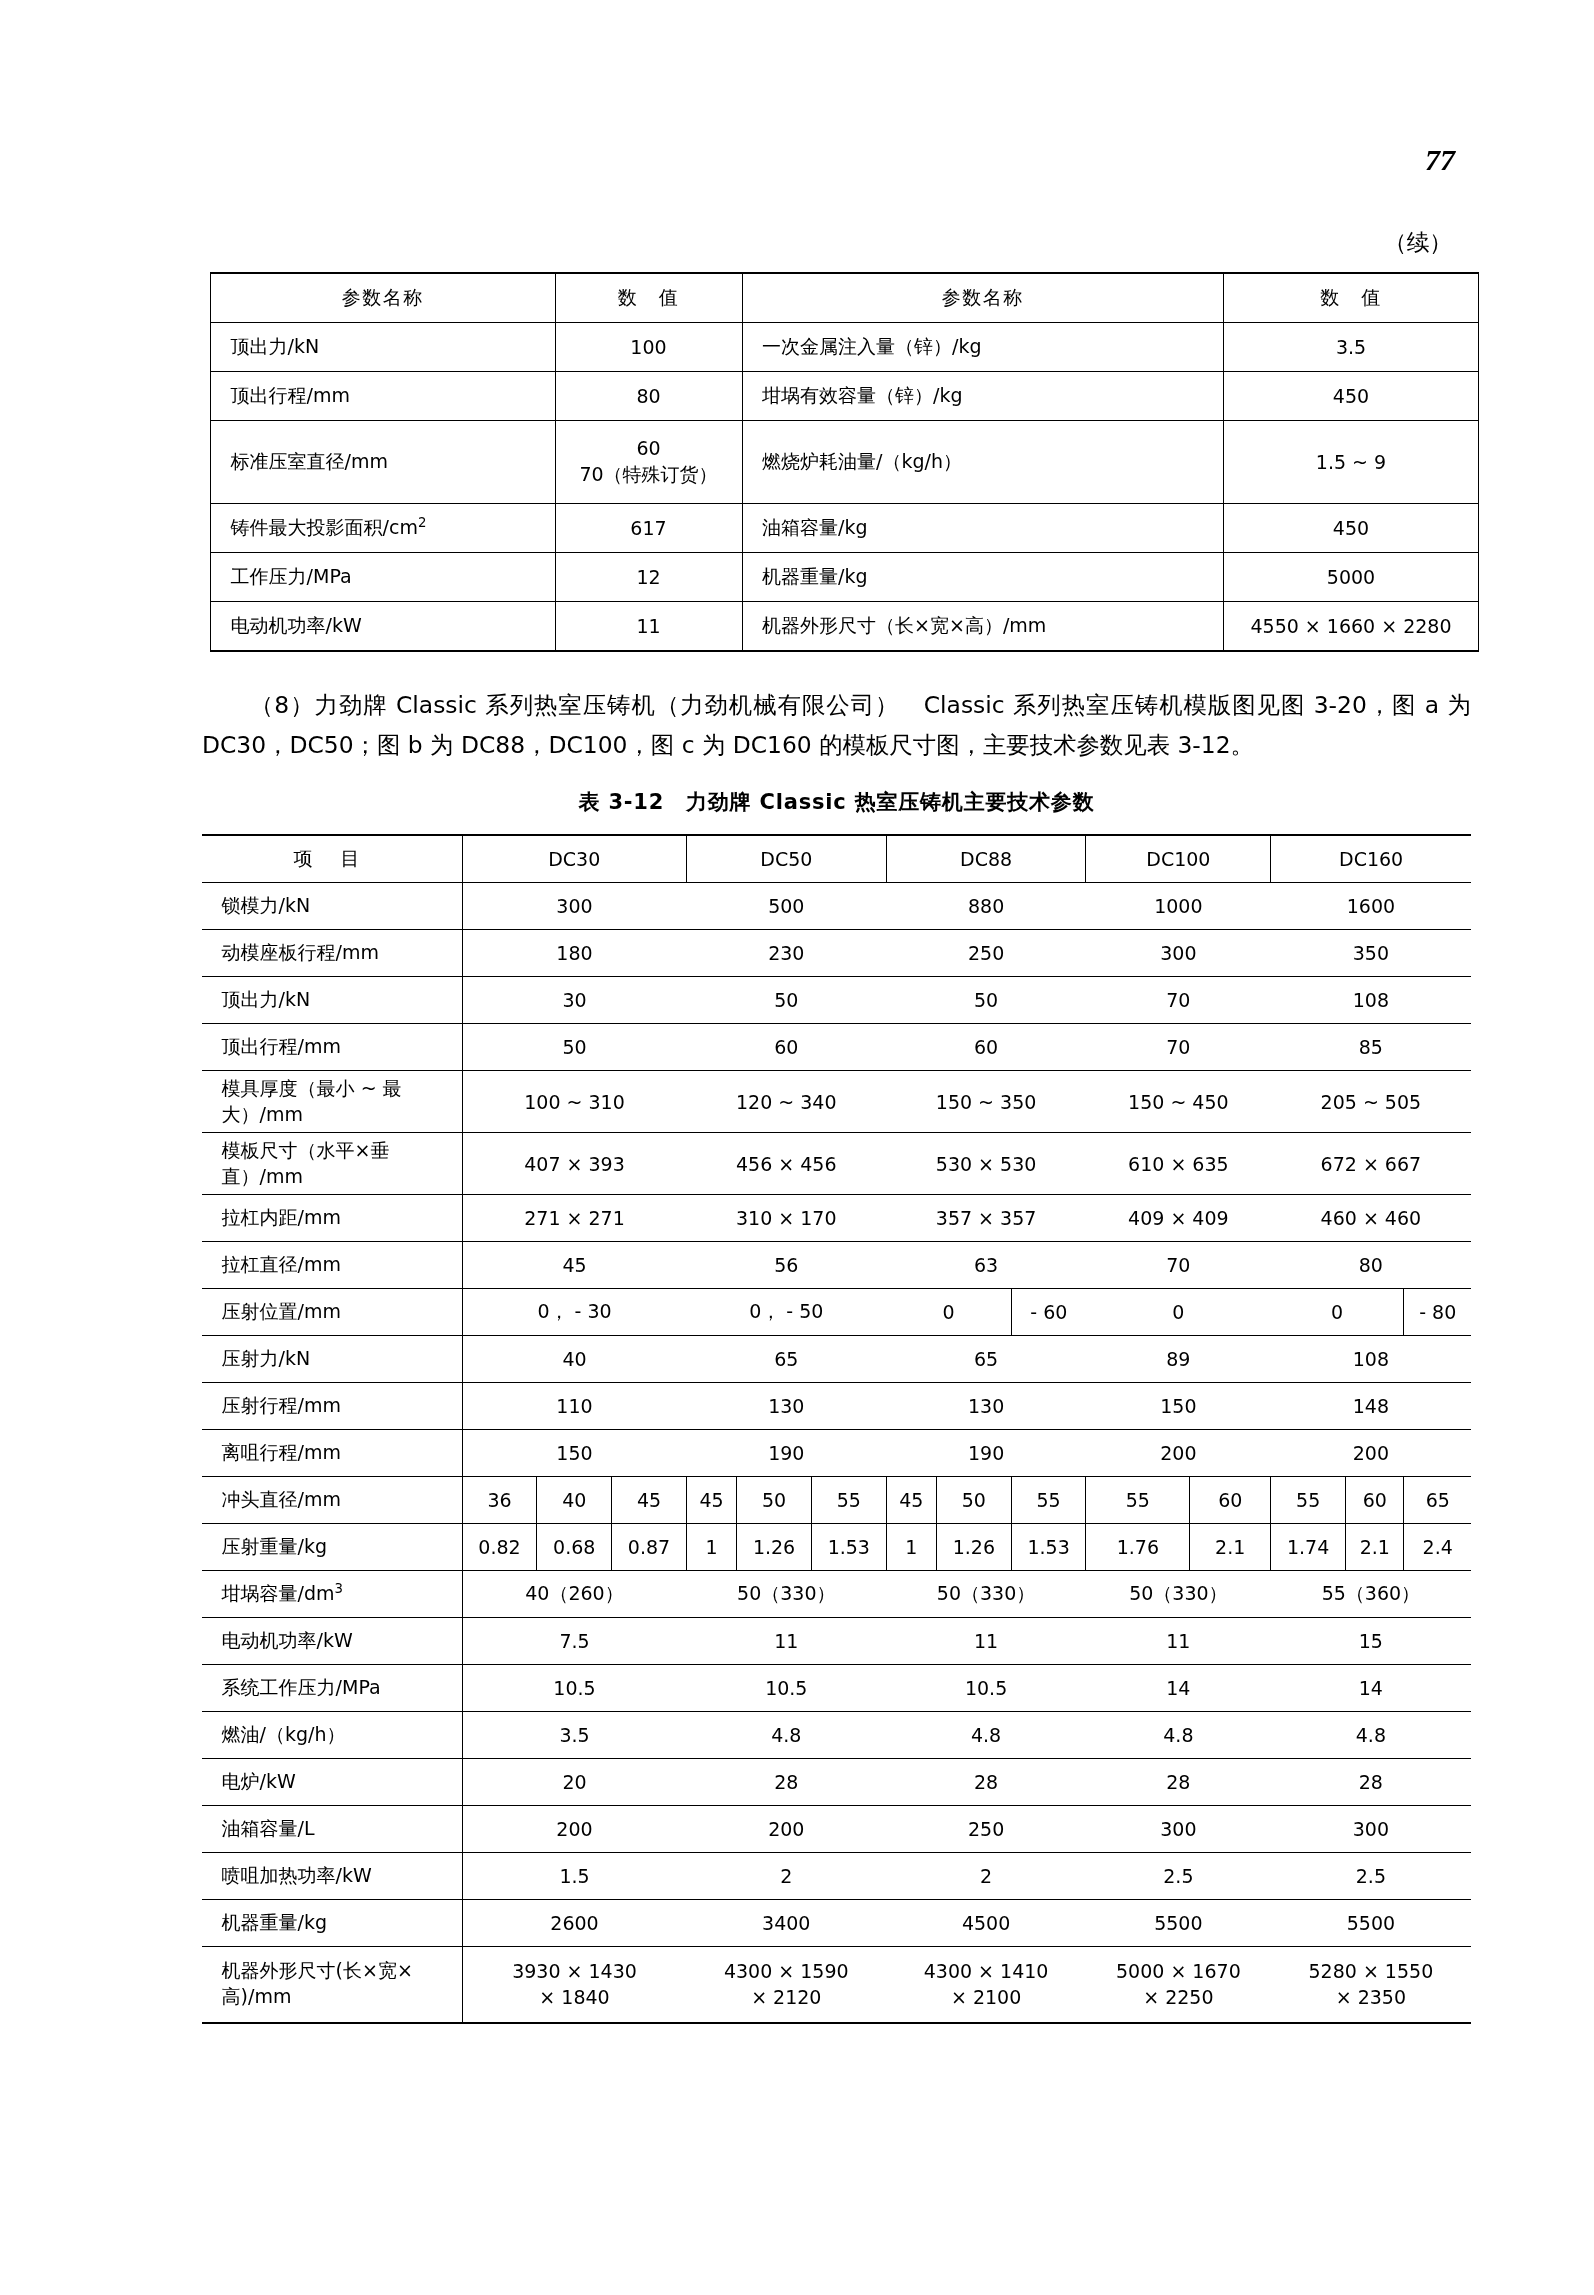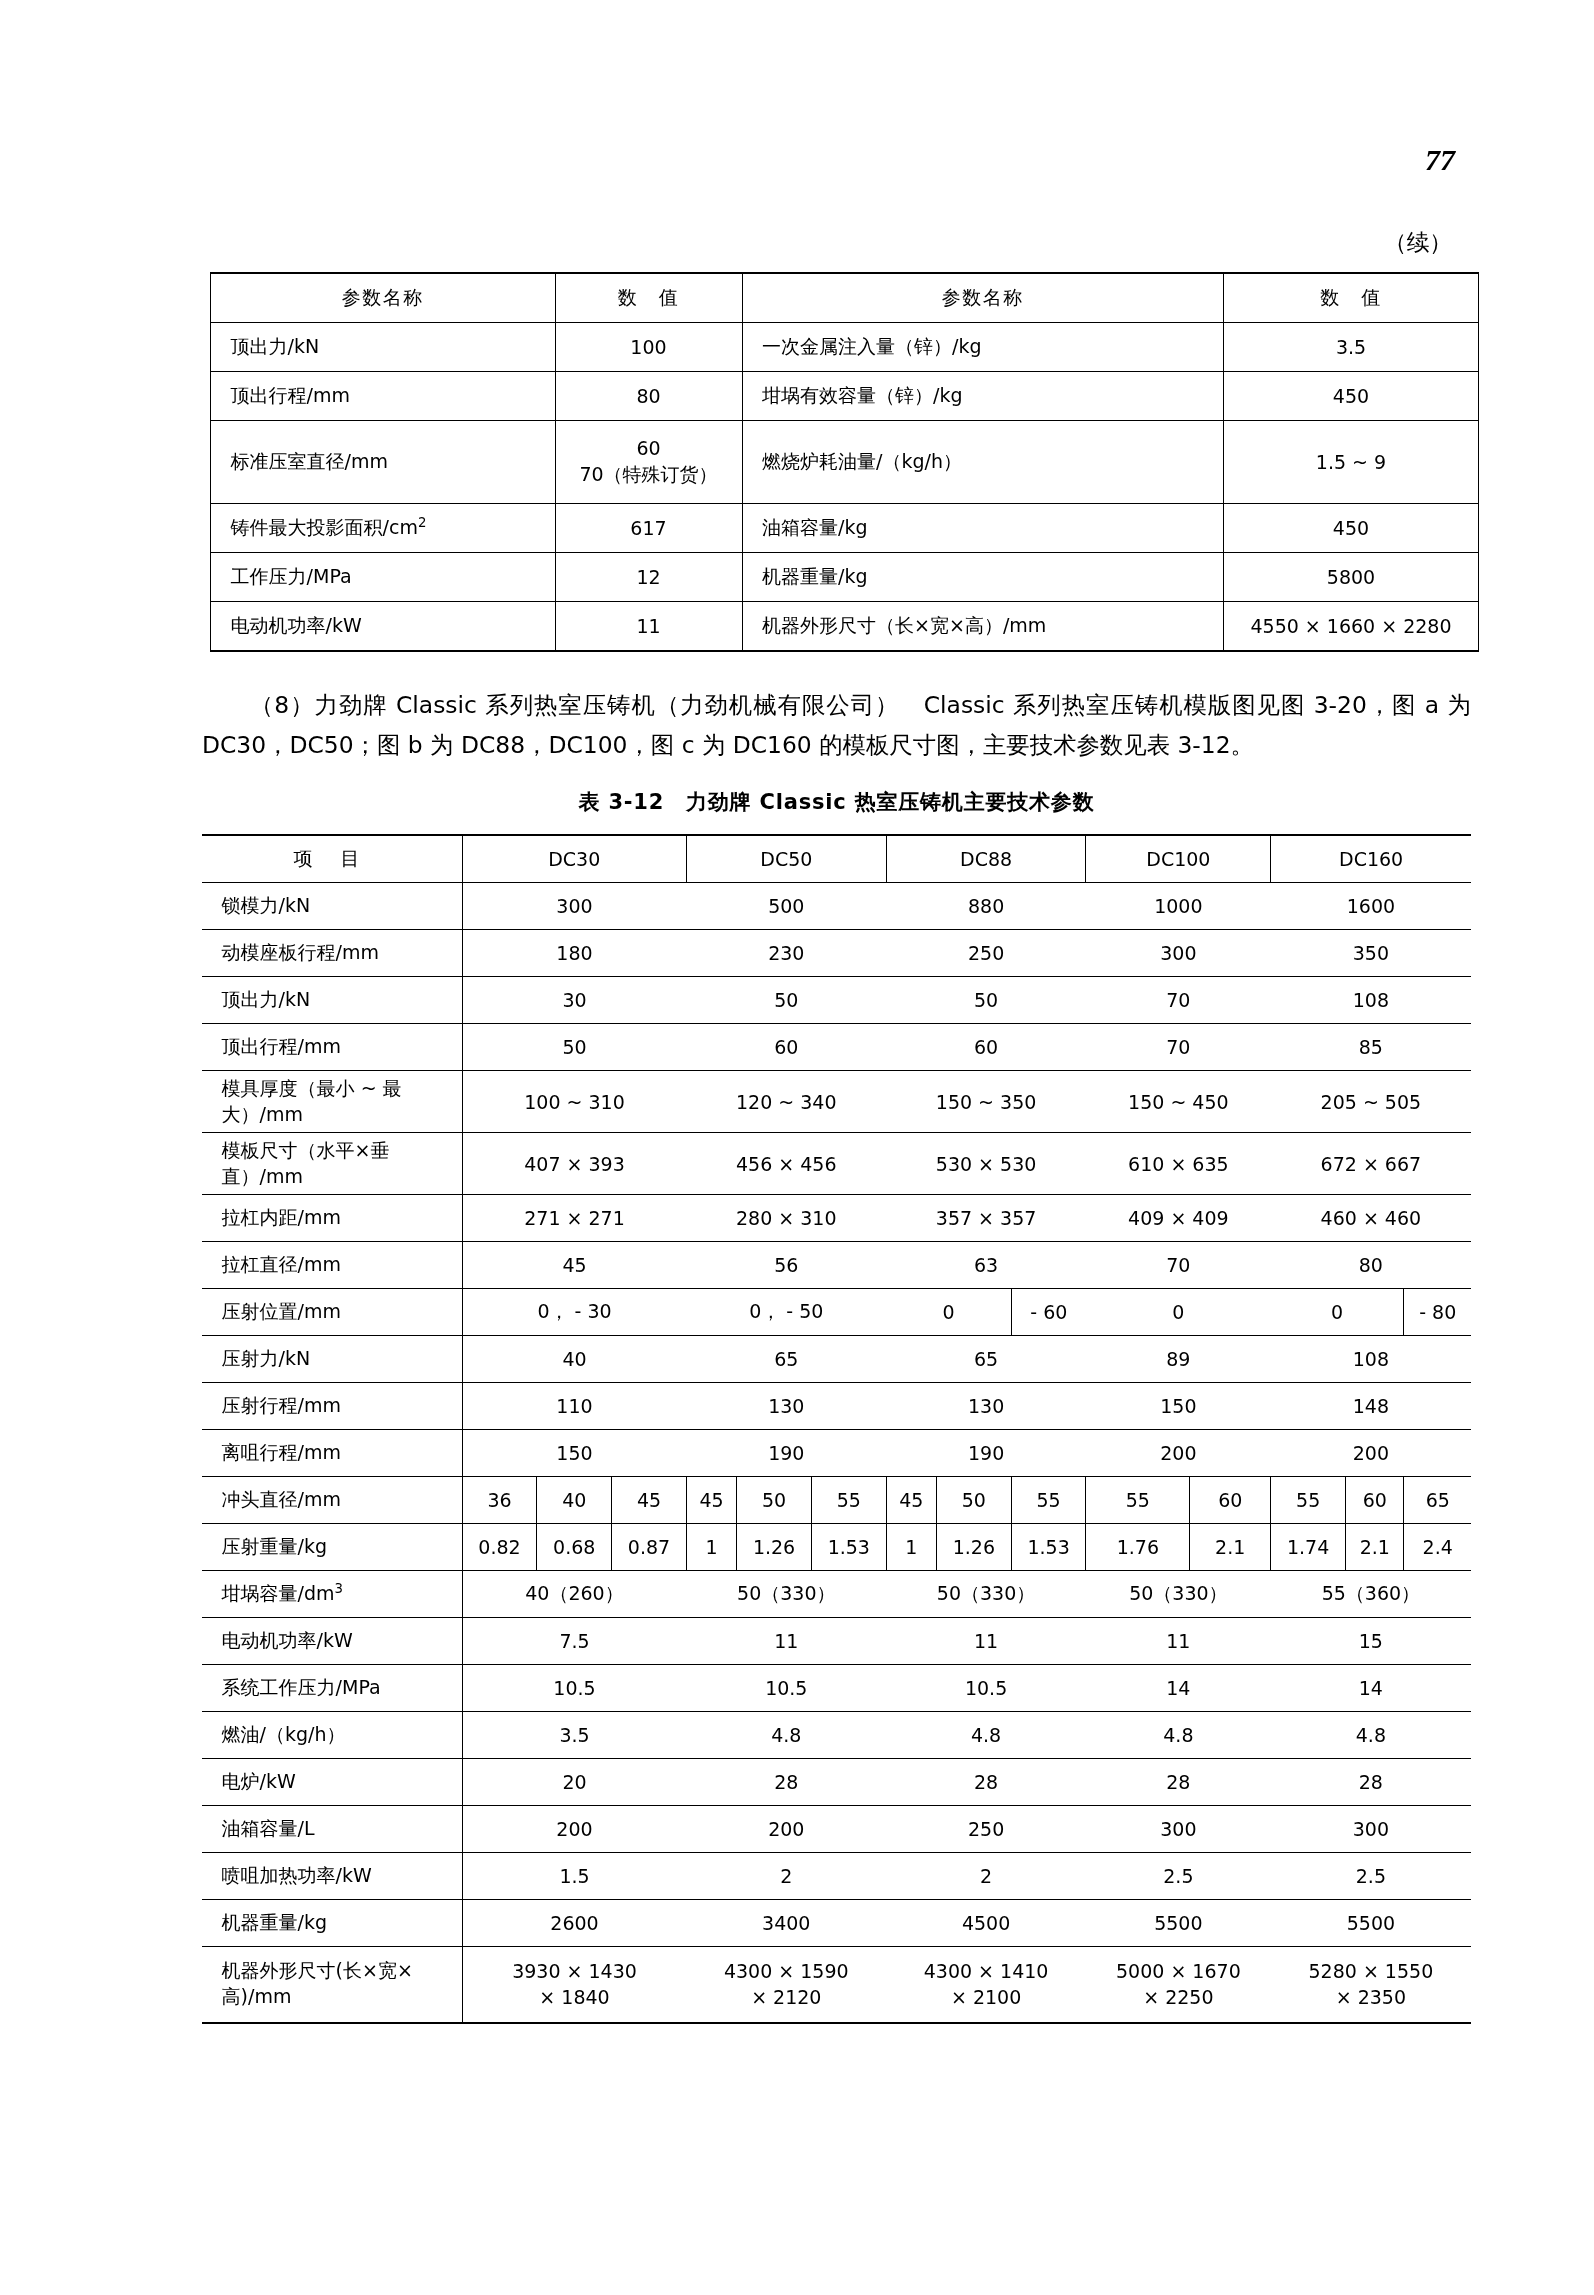--- a/index.html
+++ b/index.html
@@ -180,21 +180,21 @@
         <tr>
           <td class="namecell">铸件最大投影面积/cm<span class="sub">2</span></td>
           <td>617</td>
           <td class="namecell">油箱容量/kg</td>
           <td>450</td>
         </tr>
         <tr>
           <td class="namecell">工作压力/MPa</td>
           <td>12</td>
           <td class="namecell">机器重量/kg</td>
-          <td>5800</td>
+          <td>5000</td>
         </tr>
         <tr>
           <td class="namecell">电动机功率/kW</td>
           <td>11</td>
           <td class="namecell">机器外形尺寸（长×宽×高）/mm</td>
           <td>4550 × 1660 × 2280</td>
         </tr>
       </tbody>
     </table>
 
@@ -263,21 +263,21 @@
           <td colspan="3">407 × 393</td>
           <td colspan="3">456 × 456</td>
           <td colspan="3">530 × 530</td>
           <td colspan="2">610 × 635</td>
           <td colspan="3">672 × 667</td>
         </tr>
 
         <tr>
           <td class="item">拉杠内距/mm</td>
           <td colspan="3">271 × 271</td>
-          <td colspan="3">280 × 310</td>
+          <td colspan="3">310 × 170</td>
           <td colspan="3">357 × 357</td>
           <td colspan="2">409 × 409</td>
           <td colspan="3">460 × 460</td>
         </tr>
 
         <tr>
           <td class="item">拉杠直径/mm</td>
           <td colspan="3">45</td>
           <td colspan="3">56</td>
           <td colspan="3">63</td>

